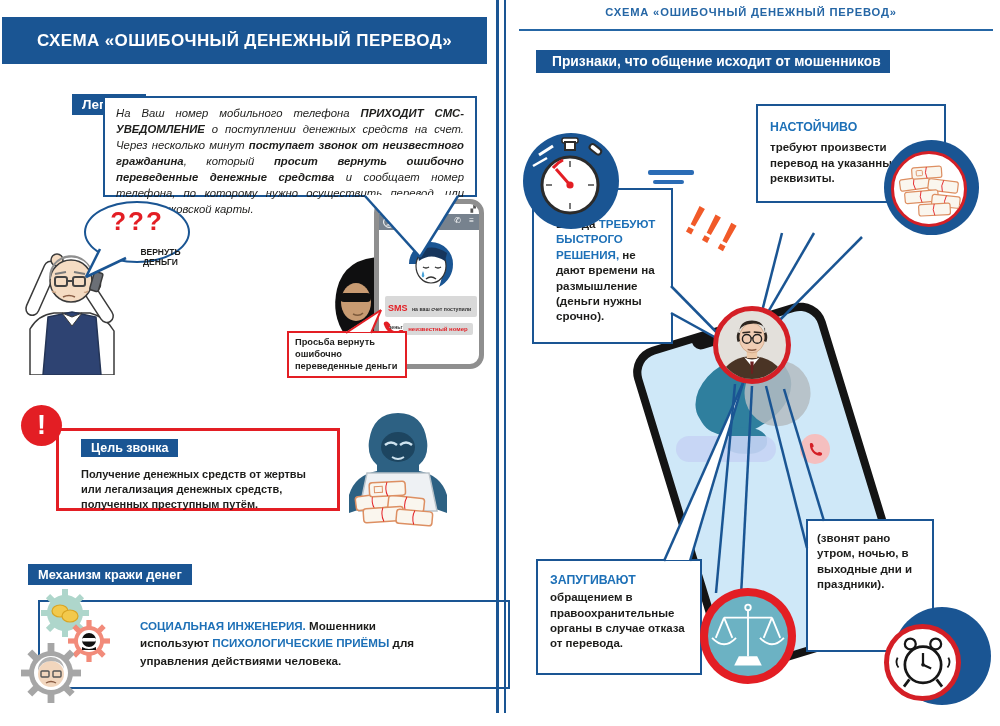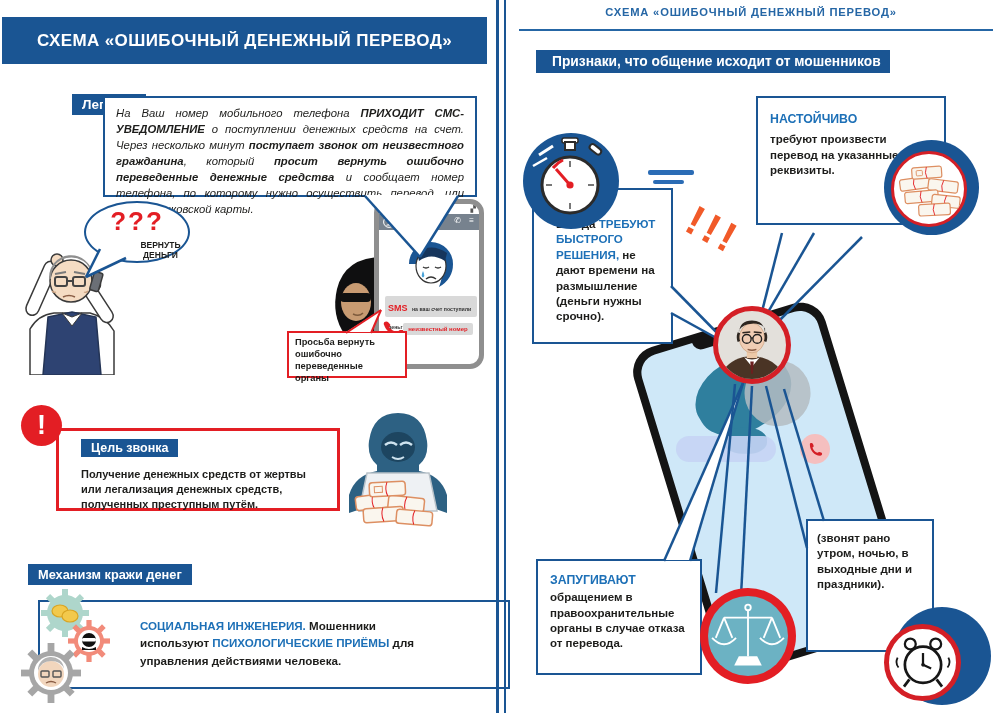--- a/index.html
+++ b/index.html
@@ -47,21 +47,21 @@
       <rect x="65" y="44" width="12" height="9" rx="2" fill="none" stroke="#444" stroke-width="2"></rect>
       <line x1="59" y1="48" x2="65" y2="48" stroke="#444" stroke-width="2"></line>
       <path d="M47,41 L58,39 M66,39 L77,41" stroke="#7a7a7a" stroke-width="2" fill="none"></path>
       <path d="M55,64 Q61,61 67,64" fill="none" stroke="#8a5d44" stroke-width="1.6"></path>
       <path d="M44,58 q2,2 4,1 M80,58 q-2,2 -4,1" fill="none" stroke="#caa07e" stroke-width="1.2"></path>
     </g>
   </svg>
 
   <div class="abs" style="left:84px;top:201px;width:106px;height:62px;border:2.5px solid #1a5593;border-radius:50%;background:#fff;text-align:center;z-index:4;">
     <div style="font-size:26px;font-weight:900;color:#e31e24;line-height:1;margin-top:5px;letter-spacing:2px;">???</div>
-    <div style="font-size:8.5px;font-weight:800;color:#1d1d1b;margin-top:6px;padding-left:47px;">ВЕРНУТЬ ДЕНЬГИ</div>
+    <div style="font-size:8.5px;font-weight:800;color:#1d1d1b;margin-top:13px;padding-left:47px;">ВЕРНУТЬ ДЕНЬГИ</div>
   </div>
 
   <svg class="abs" style="left:315px;top:255px;" width="68" height="94" viewBox="0 0 68 94">
     <path d="M68,2 Q30,2 22,34 Q16,60 30,80 Q42,92 68,94 Z" fill="#0f0f10"></path>
     <ellipse cx="41" cy="47" rx="15" ry="19" fill="#c89b72"></ellipse>
     <rect x="25" y="38" width="31" height="9" rx="4" fill="#101010"></rect>
     <path d="M38,59 Q44,62 48,58" fill="none" stroke="#7d5a3c" stroke-width="1.5"></path>
   </svg>
 
   <div class="abs" style="left:374px;top:199px;width:110px;height:170px;border:5px solid #8f8f8f;border-radius:14px;background:#fff;overflow:hidden;z-index:3;">
@@ -90,21 +90,21 @@
     </div>
     <svg style="position:absolute;left:2px;top:112px;" width="22" height="30" viewBox="0 0 22 30">
       <path d="M5,6 C5,3 9,3 10,5.5 L11,8 C11,9 10,10 9,10 C10,13.5 13,16.5 16.5,17.5 C16.8,16.7 17.8,16 18.8,16.3 L21,17 C23,18 22,21.5 19,21.5 C11,21.5 5,14 5,6 Z" fill="#e31e24" transform="rotate(-18 12 14)"></path>
       <path d="M3,24 q4,3 9,2 M2,28 q6,3 12,1" stroke="#e31e24" stroke-width="1.2" fill="none"></path>
     </svg>
     <div style="position:absolute;left:24px;top:119px;width:70px;height:12px;background:#d9d9d9;border-radius:2px;display:flex;align-items:center;justify-content:center;">
       <span style="font-size:6px;font-weight:800;color:#e31e24;">неизвестный номер</span>
     </div>
   </div>
 
-  <div class="abs" style="left:287px;top:331px;width:120px;height:47px;border:2.5px solid #e31e24;background:#fff;padding:3px 6px;font-size:9.3px;font-weight:700;line-height:1.3;z-index:4;">Просьба вернуть ошибочно переведенные органы</div>
+  <div class="abs" style="left:287px;top:331px;width:120px;height:47px;border:2.5px solid #e31e24;background:#fff;padding:3px 6px;font-size:9.3px;font-weight:700;line-height:1.3;z-index:4;">Просьба вернуть ошибочно переведенные деньги</div>
 
   <div class="abs" style="left:21px;top:405px;width:41px;height:41px;border-radius:50%;background:#e31e24;color:#fff;display:flex;align-items:center;justify-content:center;font-size:27px;font-weight:900;z-index:4;">!</div>
 
   <div class="abs" style="left:56px;top:428px;width:284px;height:83px;border:3px solid #e31e24;background:#fff;">
     <div class="bluebg" style="position:absolute;left:22px;top:8px;padding:2px 10px;font-size:12.5px;">Цель звонка</div>
     <div style="position:absolute;left:22px;top:36px;width:248px;font-size:11px;font-weight:800;line-height:1.35;color:#1d1d1b;">Получение денежных средств от жертвы или легализация денежных средств, полученных преступным путём.</div>
   </div>
 
   <svg class="abs" style="left:337px;top:405px;" width="122" height="122" viewBox="0 0 122 122">
     <path d="M61,8 Q36,8 32,36 Q30,52 40,60 L40,66 Q18,70 12,90 L12,108 Q40,98 61,98 Q84,98 110,108 L110,90 Q104,70 82,66 L82,60 Q92,52 90,36 Q86,8 61,8 Z" fill="#2d6183"></path>
@@ -216,21 +216,21 @@
     <div style="position:absolute;left:66px;top:4px;width:68px;height:13px;background:#141414;border-radius:0 0 9px 9px;"></div>
   </div>
 
   <div class="abs" style="left:676px;top:436px;width:100px;height:26px;background:#c5d4f4;border-radius:13px;opacity:.9;z-index:2;"></div>
   <div class="abs" style="left:800px;top:434px;width:30px;height:30px;background:#f5bfbf;border-radius:50%;z-index:2;display:flex;align-items:center;justify-content:center;">
     <svg width="18" height="18" viewBox="0 0 28 28">
       <path d="M6,7 C6,4 10,4 11,6.5 L12,9.5 C12,10.5 11,11.5 10,11.5 C11,15.5 14.5,19 18.5,20 C18.8,19 19.8,18.3 20.8,18.6 L23.5,19.5 C26,20.5 25.5,24.5 22,24.5 C13,24.5 6,16 6,7 Z" fill="#d41f26"></path>
     </svg>
   </div>
 
-  <div class="abs bbox" style="left:756px;top:96px;width:190px;height:129px;padding:14px 12px;z-index:2;">
+  <div class="abs bbox" style="left:756px;top:104px;width:190px;height:99px;padding:14px 12px;z-index:2;">
     <div class="sign-h">НАСТОЙЧИВО</div>
     <div class="sign-t">требуют произвести перевод на указанные реквизиты.</div>
   </div>
 
   <div class="abs bbox" style="left:532px;top:188px;width:141px;height:156px;padding:26px 9px 8px 22px;z-index:2;">
     <div class="sign-t" style="font-size:11.6px;font-weight:800;">
       <span class="dk">Всегда </span><span class="bl">ТРЕБУЮТ БЫСТРОГО РЕШЕНИЯ,</span><span class="dk"> не дают времени на размышление (деньги нужны срочно).</span>
     </div>
   </div>
 

